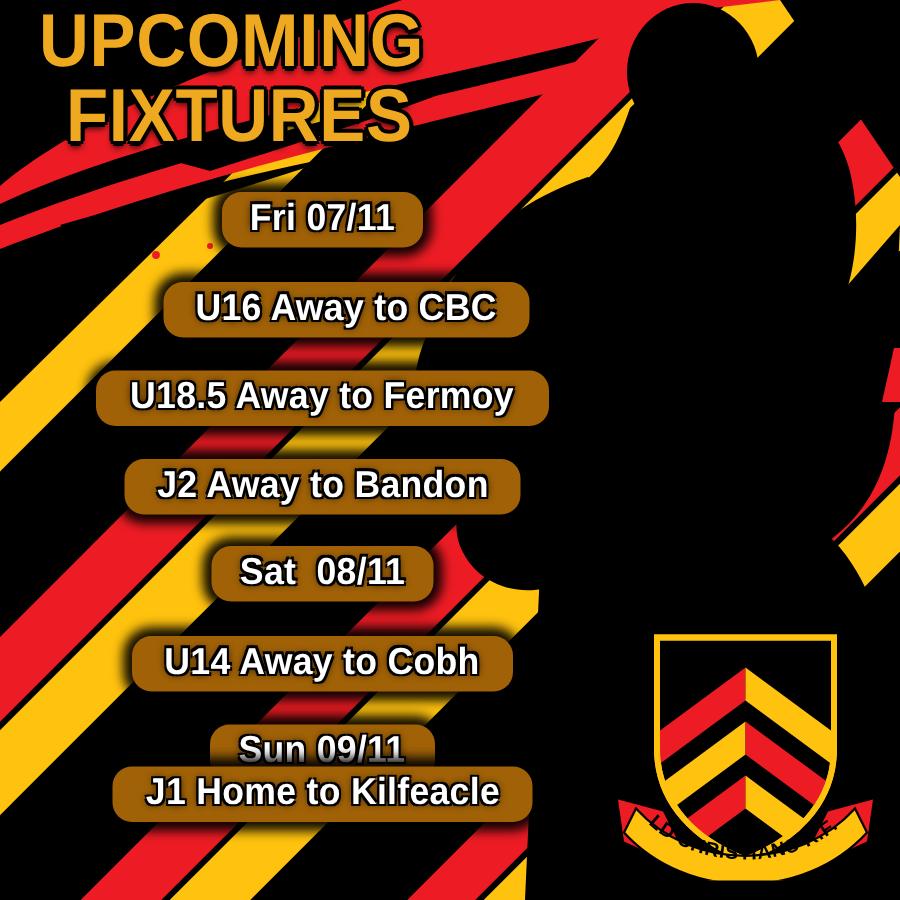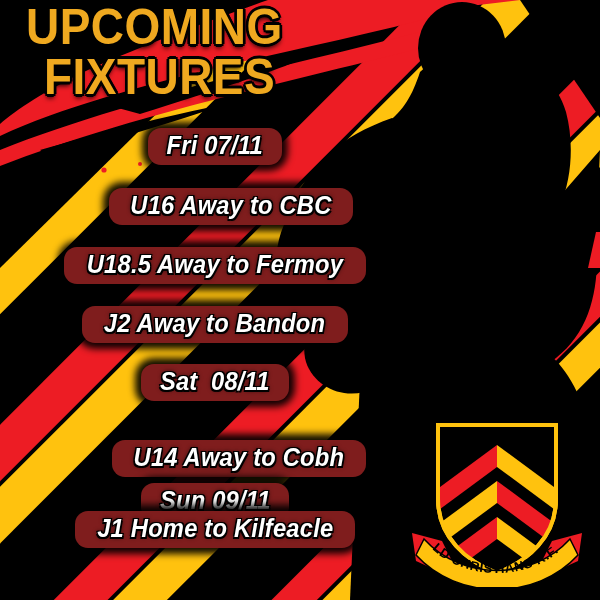--- a/index.html
+++ b/index.html
@@ -64,24 +64,23 @@
     position: absolute;
     left: 0;
     width: 430px;
     display: flex;
     justify-content: center;
     align-items: center;
   }
   .fixture-pill {
     display: inline-block;
     padding: 3px 16px 5px 16px;
-    background: #7f1d1d;
+    background: #a16207;
     border-radius: 13px;
     box-shadow: 0 0 7px 6px rgba(0,0,0,0.93);
-    font-style: italic;
   }
   .fixture-text {
     font-family: "Liberation Sans Narrow", "Liberation Sans", sans-serif;
     font-weight: bold;
     font-size: 25px;
     color: #FFFFFF;
     white-space: pre;
     transform: scaleX(0.95);
     display: inline-block;
     letter-spacing: 0.2px;
@@ -226,21 +225,21 @@
       </div>
       <div class="fixture-row" style="top: 247px;">
         <div class="fixture-pill"><span class="fixture-text">U18.5 Away to Fermoy</span></div>
       </div>
       <div class="fixture-row" style="top: 306px; align-items: flex-end;">
         <div class="fixture-pill"><span class="fixture-text">J2 Away to Bandon</span></div>
       </div>
       <div class="fixture-row" style="top: 364px;">
         <div class="fixture-pill"><span class="fixture-text">Sat  08/11</span></div>
       </div>
-      <div class="fixture-row" style="top: 440px; padding-left: 24px;">
+      <div class="fixture-row" style="top: 424px;">
         <div class="fixture-pill"><span class="fixture-text">U14 Away to Cobh</span></div>
       </div>
       <div class="fixture-row" style="top: 483px;">
         <div class="fixture-pill"><span class="fixture-text">Sun 09/11</span></div>
       </div>
       <div class="fixture-row" style="top: 511px;">
         <div class="fixture-pill"><span class="fixture-text">J1 Home to Kilfeacle</span></div>
       </div>
     </div>
 

